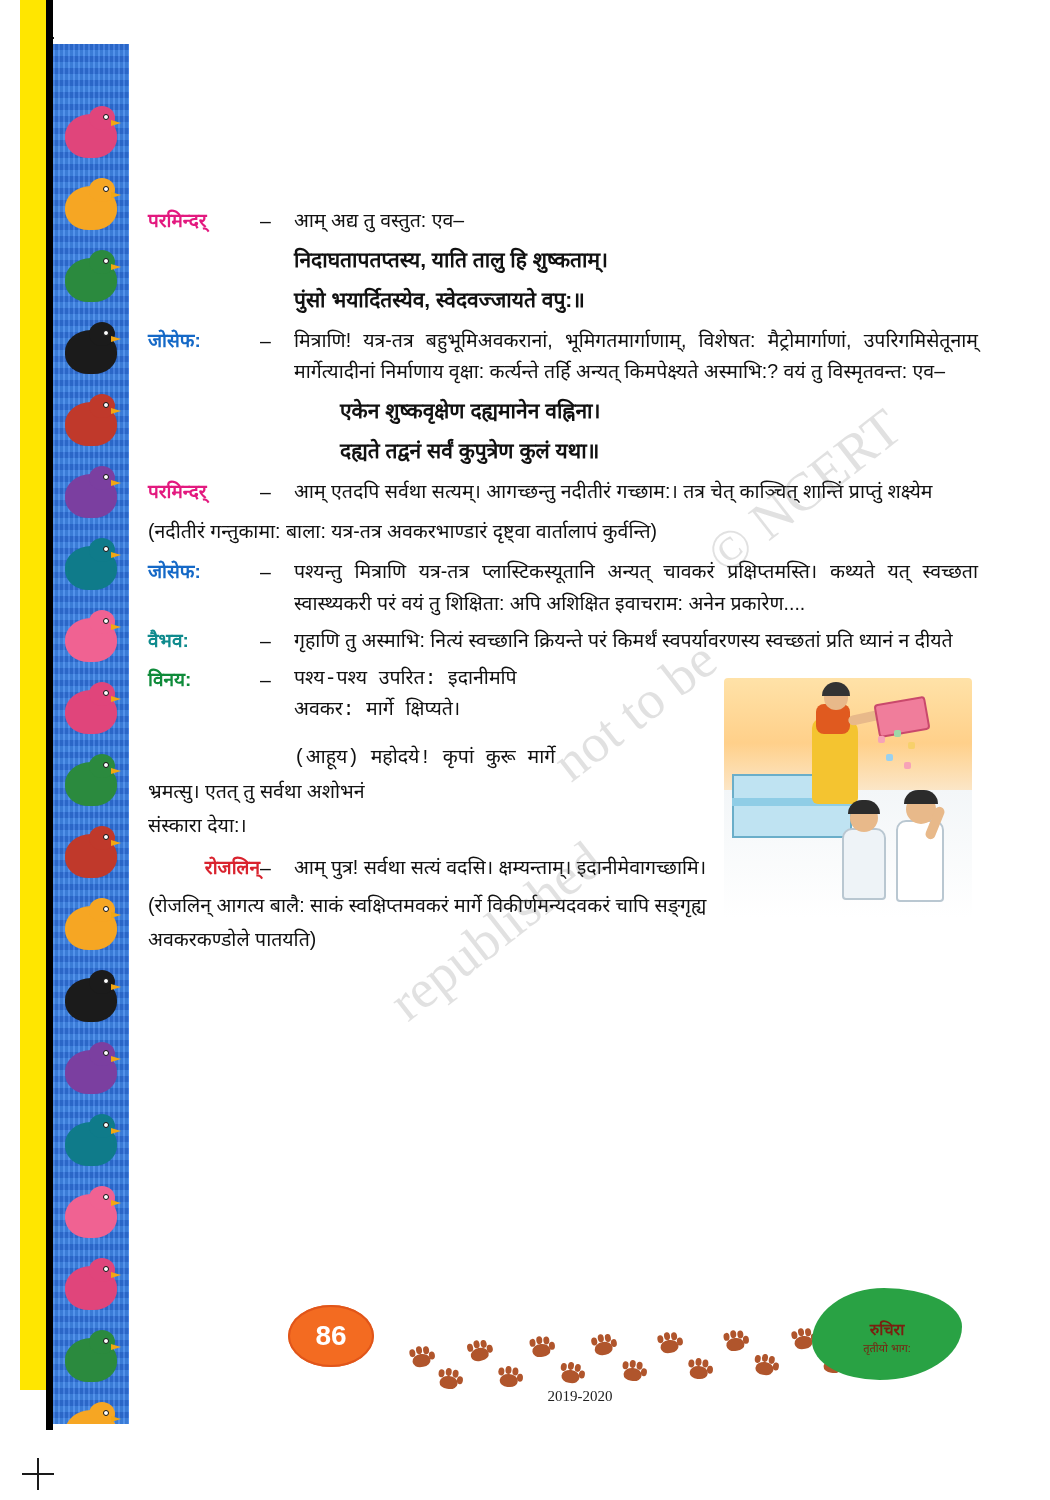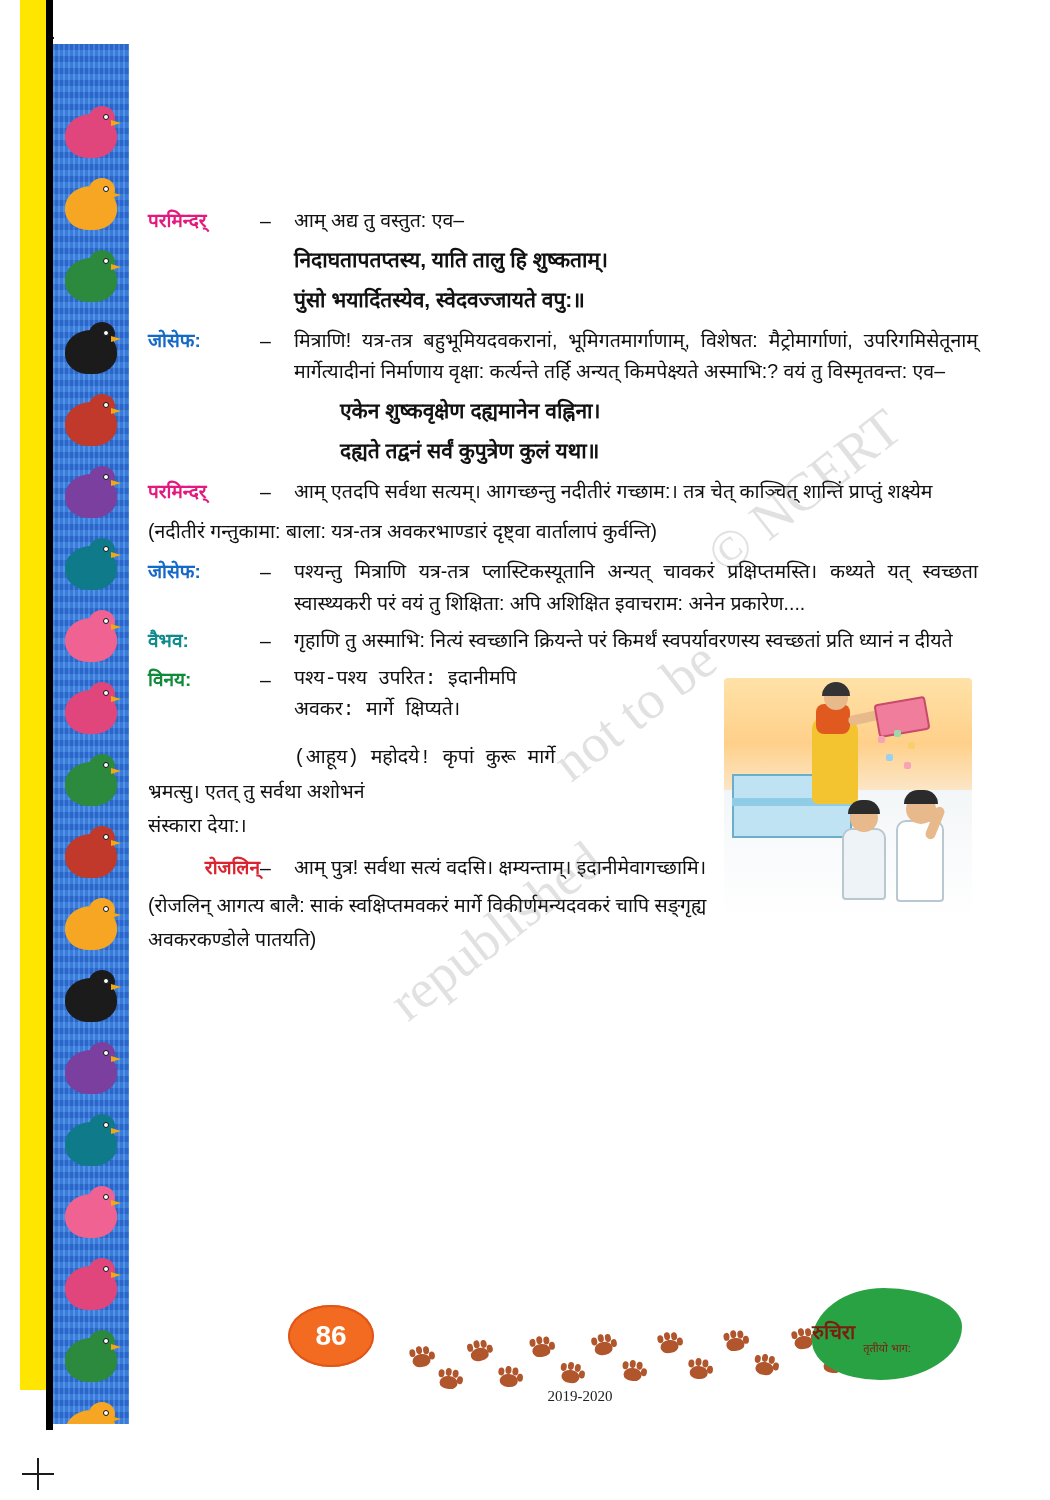--- a/index.html
+++ b/index.html
@@ -189,22 +189,22 @@
 
   .logo {
     position: absolute; right: 58px; top: 1288px; width: 150px; height: 92px;
   }
   .logo .blob {
     position: absolute; inset: 0;
     background: #29a244;
     border-radius: 48% 52% 55% 45% / 58% 42% 58% 42%;
   }
   .logo .t1 {
-    position: absolute; left: 0; right: 0; top: 30px; 
-    color: #7a1f0f; font-size: 20px; font-weight: bold;
+    position: absolute; left: 0; right: 0; top: 30px; text-align: center;
+    color: #7a1f0f; font-size: 16px; font-weight: bold;
   }
   .logo .t2 {
     position: absolute; left: 0; right: 0; top: 52px; text-align: center;
     color: #7a1f0f; font-size: 11px;
   }
   .year {
     position: absolute; left: 0; right: 0; top: 1388px;
     text-align: center; font-size: 15px; color: #222;
     font-family: "Liberation Serif", serif;
   }
@@ -356,21 +356,21 @@
         <div>आम् अद्य तु वस्तुत: एव–</div>
         <div class="verse">निदाघतापतप्तस्य, याति तालु हि शुष्कताम्।</div>
         <div class="verse">पुंसो भयार्दितस्येव, स्वेदवज्जायते वपु:॥</div>
       </div>
     </div>
 
     <div class="dlg">
       <div class="spk blue">जोसेफ:</div>
       <div class="dash">–</div>
       <div class="speech">
-        <div>मित्राणि! यत्र-तत्र बहुभूमियदवकरानां, भूमिगतमार्गाणाम्, विशेषत: मैट्रोमार्गाणां, उपरिगमिसेतूनाम् मार्गेत्यादीनां निर्माणाय वृक्षा: कर्त्यन्ते तर्हि अन्यत् किमपेक्ष्यते अस्माभि:? वयं तु विस्मृतवन्त: एव–</div>
+        <div>मित्राणि! यत्र-तत्र बहुभूमिअवकरानां, भूमिगतमार्गाणाम्, विशेषत: मैट्रोमार्गाणां, उपरिगमिसेतूनाम् मार्गेत्यादीनां निर्माणाय वृक्षा: कर्त्यन्ते तर्हि अन्यत् किमपेक्ष्यते अस्माभि:? वयं तु विस्मृतवन्त: एव–</div>
         <div class="verse indent">एकेन शुष्कवृक्षेण दह्यमानेन वह्निना।</div>
         <div class="verse indent">दह्यते तद्वनं सर्वं कुपुत्रेण कुलं यथा॥</div>
       </div>
     </div>
 
     <div class="dlg">
       <div class="spk pink">परमिन्दर्</div>
       <div class="dash">–</div>
       <div class="speech">आम् एतदपि सर्वथा सत्यम्। आगच्छन्तु नदीतीरं गच्छाम:। तत्र चेत् काञ्चित् शान्तिं प्राप्तुं शक्ष्येम</div>
     </div>

